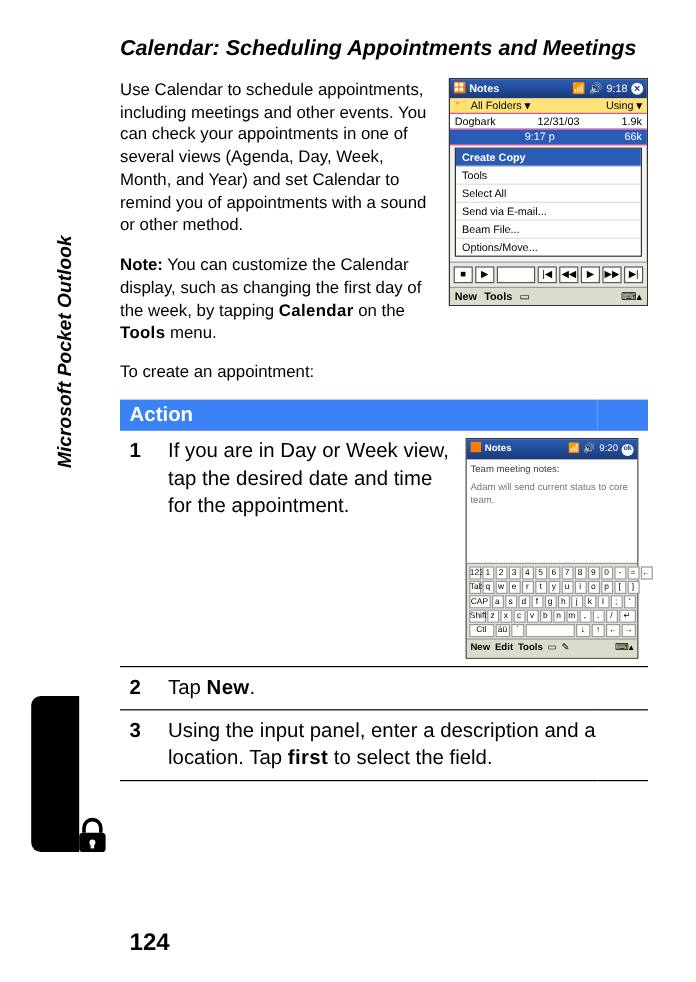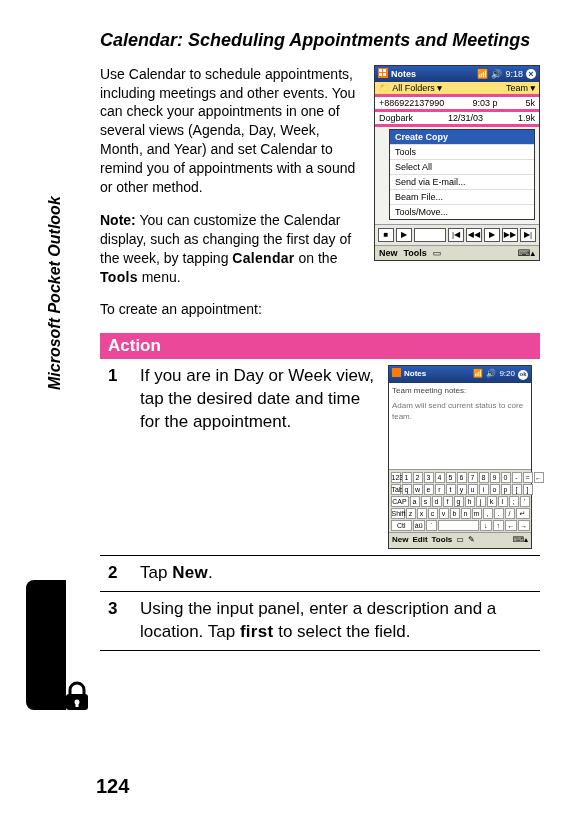--- a/index.html
+++ b/index.html
@@ -47,27 +47,27 @@
     align-items: center;
     padding: 2px 3px;
     font-size: 9px;
     gap: 3px;
   }
   .float-right .titlebar .spacer { flex: 1; }
   .float-right .row {
     display: flex;
     justify-content: space-between;
     padding: 1px 4px;
-    border-bottom: 3px solid #ec4899;
+    border-bottom: 1px solid #ec4899;
     background: #fff;
   }
   .float-right .row.yellow { background: #ffe27a; }
   .float-right .row.sel { background: #2b5cb5; color: #fff; }
   .float-right .menu {
-    margin: 2px 4px 4px 14px;
+    margin: 2px 4px 4px 4px;
     border: 1px solid #333;
     background: #fff;
   }
   .float-right .menu .mi { padding: 2px 5px; border-bottom: 1px solid #ddd; }
   .float-right .menu .mi.sel { background: #2b5cb5; color:#fff; font-weight:bold; }
   .float-right .menu .mi:last-child { border-bottom: none; }
   .float-right .player {
     display: flex;
     gap: 2px;
     padding: 3px;
@@ -90,21 +90,21 @@
   .ui-bold { font-weight: 900; font-family: Arial, sans-serif; letter-spacing: 0.3px; }
   .clear { clear: both; }
 
   
   table.steps {
     width: 100%;
     border-collapse: collapse;
     margin-top: 6px;
   }
   table.steps th {
-    background: #ec4899;
+    background: #3b82f6;
     color: #fff;
     text-align: left;
     font-size: 17px;
     font-weight: 700;
     padding: 3px 8px;
     width: 160px;
   }
   table.steps th.fill { width: auto; }
   table.steps td {
     vertical-align: top;
@@ -192,21 +192,21 @@
   }
   .side-icon {
     position: absolute;
     left: 60px;
     top: 680px;
     width: 34px;
     height: 34px;
   }
   .page-number {
     position: absolute;
-    left: 96px;
+    left: 108px;
     bottom: 20px;
     font-weight: 900;
     font-size: 20px;
   }
   .flex-between { display:flex; justify-content:space-between; gap:10px; }
 </style>
 </head>
 <body>
 
 <div class="page">
@@ -237,39 +237,39 @@
       </span>
       <span style="font-weight:bold;">Notes</span>
       <span class="spacer"></span>
       <span>📶</span>
       <span>🔊</span>
       <span>9:18</span>
       <span style="background:#fff;color:#1a3a7a;border-radius:50%;width:10px;height:10px;line-height:10px;text-align:center;font-weight:bold;">×</span>
     </div>
     <div class="row yellow">
       <span><b>📁</b> <span>All Folders</span> <b>▾</b></span>
-      <span><span>Team</span> <b>▾</b></span>
-    </div>
-    <div class="row">
-      <span>+886922137990</span>
-      <span>9:03 p</span>
-      <span>5k</span>
+      <span><span>Using</span> <b>▾</b></span>
     </div>
     <div class="row">
       <span>Dogbark</span>
       <span>12/31/03</span>
       <span>1.9k</span>
+    </div>
+    <div class="row sel">
+      <span></span>
+      <span>9:17 p</span>
+      <span>66k</span>
     </div>
     <div class="menu">
       <div class="mi sel">Create Copy</div>
       <div class="mi">Tools</div>
       <div class="mi">Select All</div>
       <div class="mi">Send via E-mail...</div>
       <div class="mi">Beam File...</div>
-      <div class="mi">Tools/Move...</div>
+      <div class="mi">Options/Move...</div>
     </div>
     <div class="player">
       <span>■</span>
       <span>▶</span>
       <span style="flex:3;border:1px solid #555;background:#fff;"></span>
       <span>|◀</span>
       <span>◀◀</span>
       <span>▶</span>
       <span>▶▶</span>
       <span>▶|</span>

